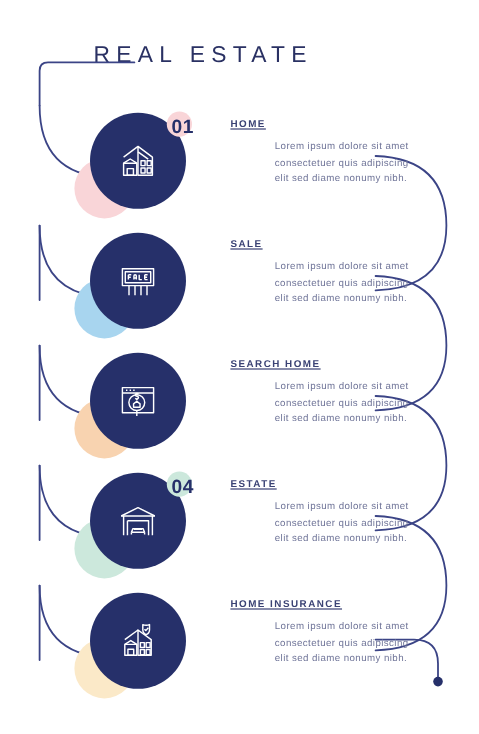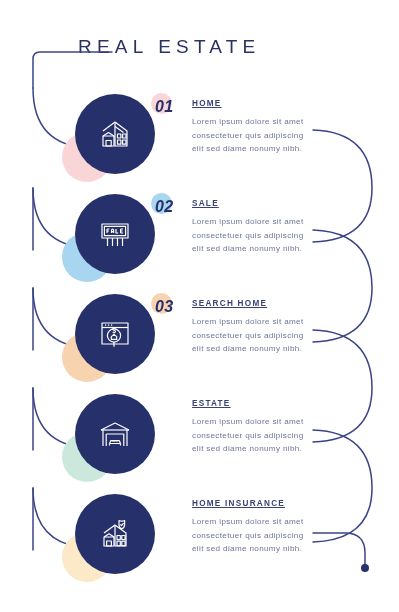--- a/index.html
+++ b/index.html
@@ -27,41 +27,41 @@
     position:absolute;width:50px;height:50px;border-radius:50%;
     left:62px;top:44px;z-index:1;
   }
   .disc{
     position:absolute;left:75px;top:6px;width:80px;height:80px;
     border-radius:50%;background:#26306a;z-index:2;
   }
   .disc svg{position:absolute;left:50%;top:50%;
             transform:translate(-50%,-50%);}
 
-  .numwrap{position:absolute;left:151px;top:8px;width:40px;height:26px;z-index:4;font-style:italic;}
+  .numwrap{position:absolute;left:139px;top:8px;width:40px;height:26px;z-index:4;}
   .numdot{
     position:absolute;left:0;top:-3px;width:21px;height:21px;
     border-radius:50%;z-index:1;
   }
   .num{
     position:absolute;left:4px;top:2px;z-index:2;
     font-size:16px;font-weight:700;color:#26306a;letter-spacing:.3px;
   }
 
   .heading{
     position:absolute;left:192px;top:11px;z-index:4;
     font-size:8.2px;font-weight:700;letter-spacing:1.25px;
     color:#3a4274;white-space:nowrap;text-decoration:underline;
   }
   .body{
     position:absolute;left:192px;top:27px;z-index:4;
     font-size:8.1px;line-height:13.6px;letter-spacing:.35px;
     color:#6f7498;white-space:nowrap;
   }
-  .body div{white-space:nowrap;}
+  .body div{white-space:nowrap;margin-left:37px;}
 </style>
 </head>
 <body>
 
 <div id="stage">
 
   <svg id="wires" viewBox="0 0 399 612">
     <g fill="none" stroke="#3b4486" stroke-width="1.5" stroke-linecap="round">
 
       <path d="M112 52 H40 Q33 52 33 59 V88"></path>
@@ -129,24 +129,20 @@
         <rect x="9" y="12" width="26" height="14"></rect>
         <rect x="11.4" y="14.4" width="21.2" height="9.2"></rect>
         <path d="M14 17 v4 M14 17 h2.4 M14 19 h2"></path>
         <path d="M18.6 21 v-3 a1 1 0 0 1 2 0 v3 M18.6 19.6 h2"></path>
         <path d="M23 17 v4 h2.2"></path>
         <path d="M27.6 17 v4 M27.6 17 h2.4 M27.6 19 h2 M27.6 21 h2.4"></path>
         <path d="M14.5 26 v8 M19.5 26 v8"></path>
         <path d="M24.5 26 v8 M29.5 26 v8"></path>
       </svg>
     </div>
-    <div class="numwrap">
-      <div class="numdot" style="background: rgb(168, 213, 239);"></div>
-      <div class="num">02</div>
-    </div>
     <div class="heading">SALE</div>
     <div class="body">
       <div>Lorem ipsum dolore sit amet</div>
       <div>consectetuer quis adipiscing</div>
       <div>elit sed diame nonumy nibh.</div>
     </div>
   </div>
 
   <div class="row" style="top:288px">
     <div class="accent" style="background: rgb(248, 211, 176);"></div>
@@ -155,24 +151,20 @@
         <rect x="9" y="11" width="26" height="21"></rect>
         <path d="M9 15.5 H35"></path>
         <path d="M12 13.2 h1.2 M15 13.2 h1.2 M18 13.2 h1.2"></path>
         <circle cx="21" cy="23.5" r="6.6"></circle>
         <path d="M21 30.1 v4.6"></path>
         <path d="M18.3 24.6 L21 22.4 L23.7 24.6 V27.4 H18.3 Z"></path>
         <path d="M21 15.8 v1.3 M21 20.4 v1.1"></path>
         <path d="M22.4 16.6 a1.4 1.4 0 0 0 -2.6 .6 c0 1.4 2.6 .7 2.6 2.1 a1.4 1.4 0 0 1 -2.6 .5"></path>
       </svg>
     </div>
-    <div class="numwrap">
-      <div class="numdot" style="background: rgb(248, 211, 176);"></div>
-      <div class="num">03</div>
-    </div>
     <div class="heading">SEARCH HOME</div>
     <div class="body">
       <div>Lorem ipsum dolore sit amet</div>
       <div>consectetuer quis adipiscing</div>
       <div>elit sed diame nonumy nibh.</div>
     </div>
   </div>
 
   <div class="row" style="top:388px">
     <div class="accent" style="background: rgb(204, 232, 220);"></div>
@@ -180,20 +172,24 @@
       <svg width="44" height="44" viewBox="0 0 44 44" fill="none" stroke="#ffffff" stroke-width="1.2" stroke-linejoin="round">
         <path d="M8 18 L22 11 L36 18"></path>
         <path d="M8 18 H36"></path>
         <path d="M10 18 V34 M34 18 V34"></path>
         <path d="M13.2 22 H30.8 V34"></path>
         <path d="M13.2 22 V34"></path>
         <path d="M16.5 31.5 h11 M16.5 31.5 l1.3 -3 h8.4 l1.3 3"></path>
         <path d="M16.5 31.5 v2 M27.5 31.5 v2"></path>
         <path d="M18.5 29 h7"></path>
       </svg>
+    </div>
+    <div class="numwrap">
+      <div class="numdot" style="background: rgb(204, 232, 220);"></div>
+      <div class="num">04</div>
     </div>
     <div class="heading">ESTATE</div>
     <div class="body">
       <div>Lorem ipsum dolore sit amet</div>
       <div>consectetuer quis adipiscing</div>
       <div>elit sed diame nonumy nibh.</div>
     </div>
   </div>
 
   <div class="row" style="top:488px">

